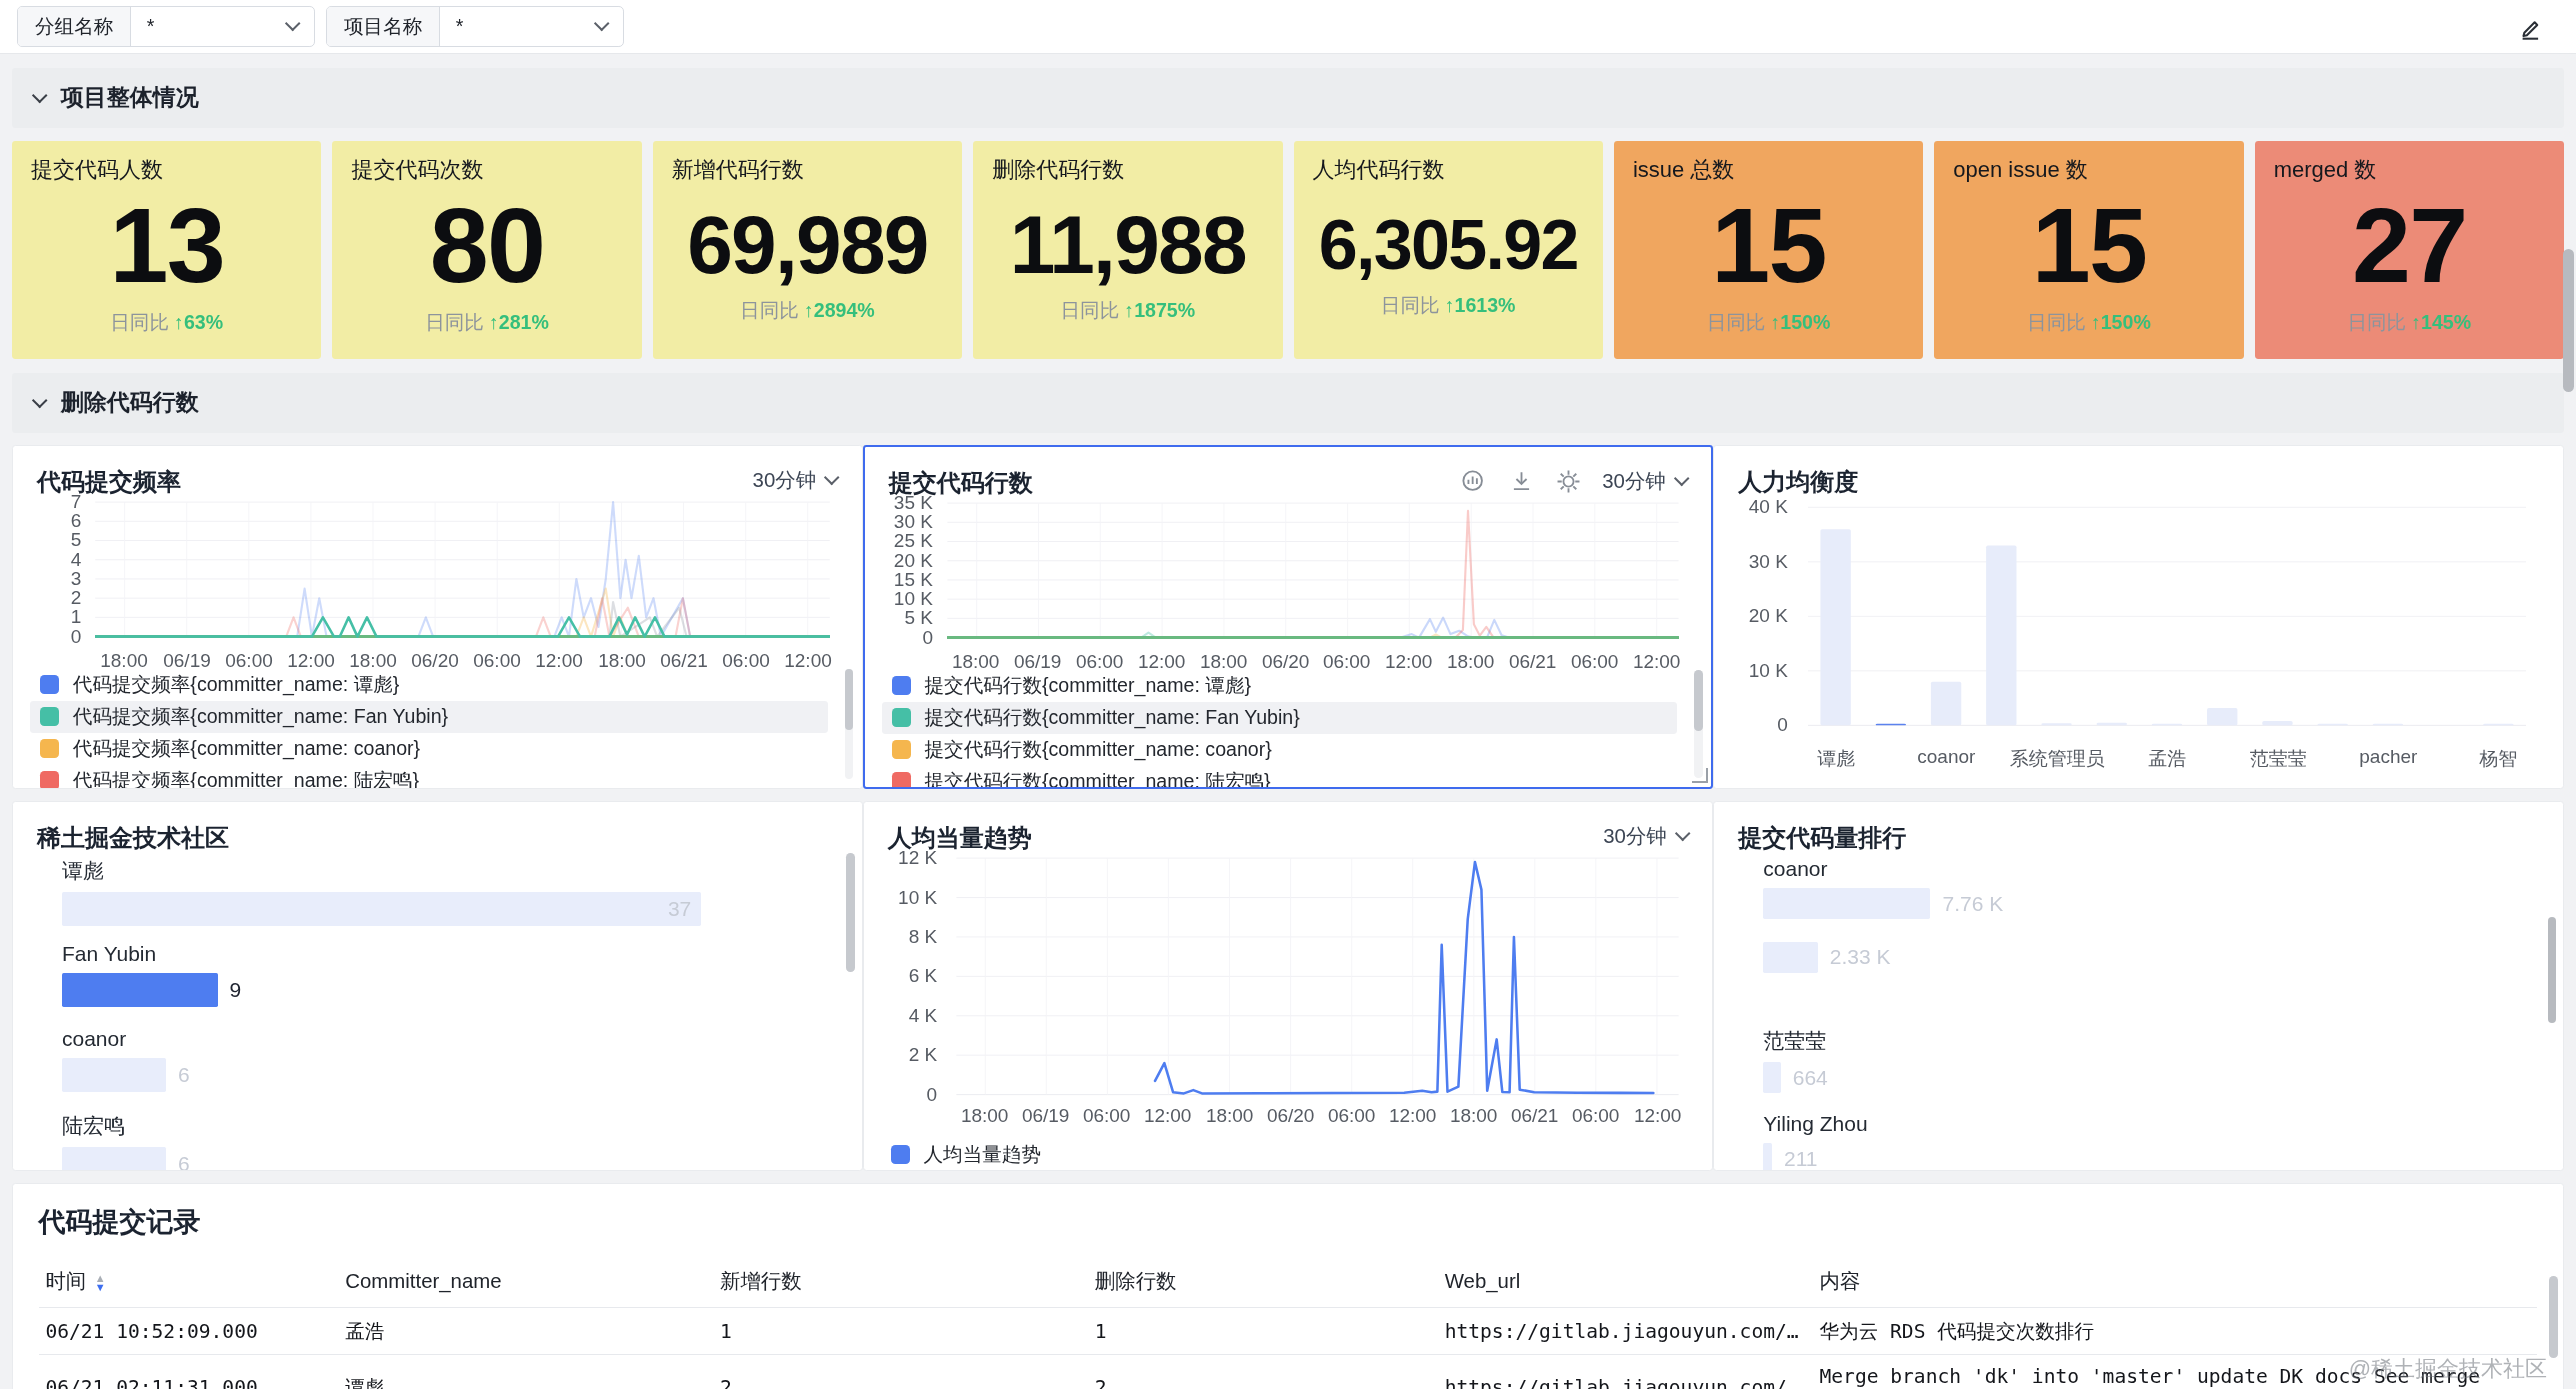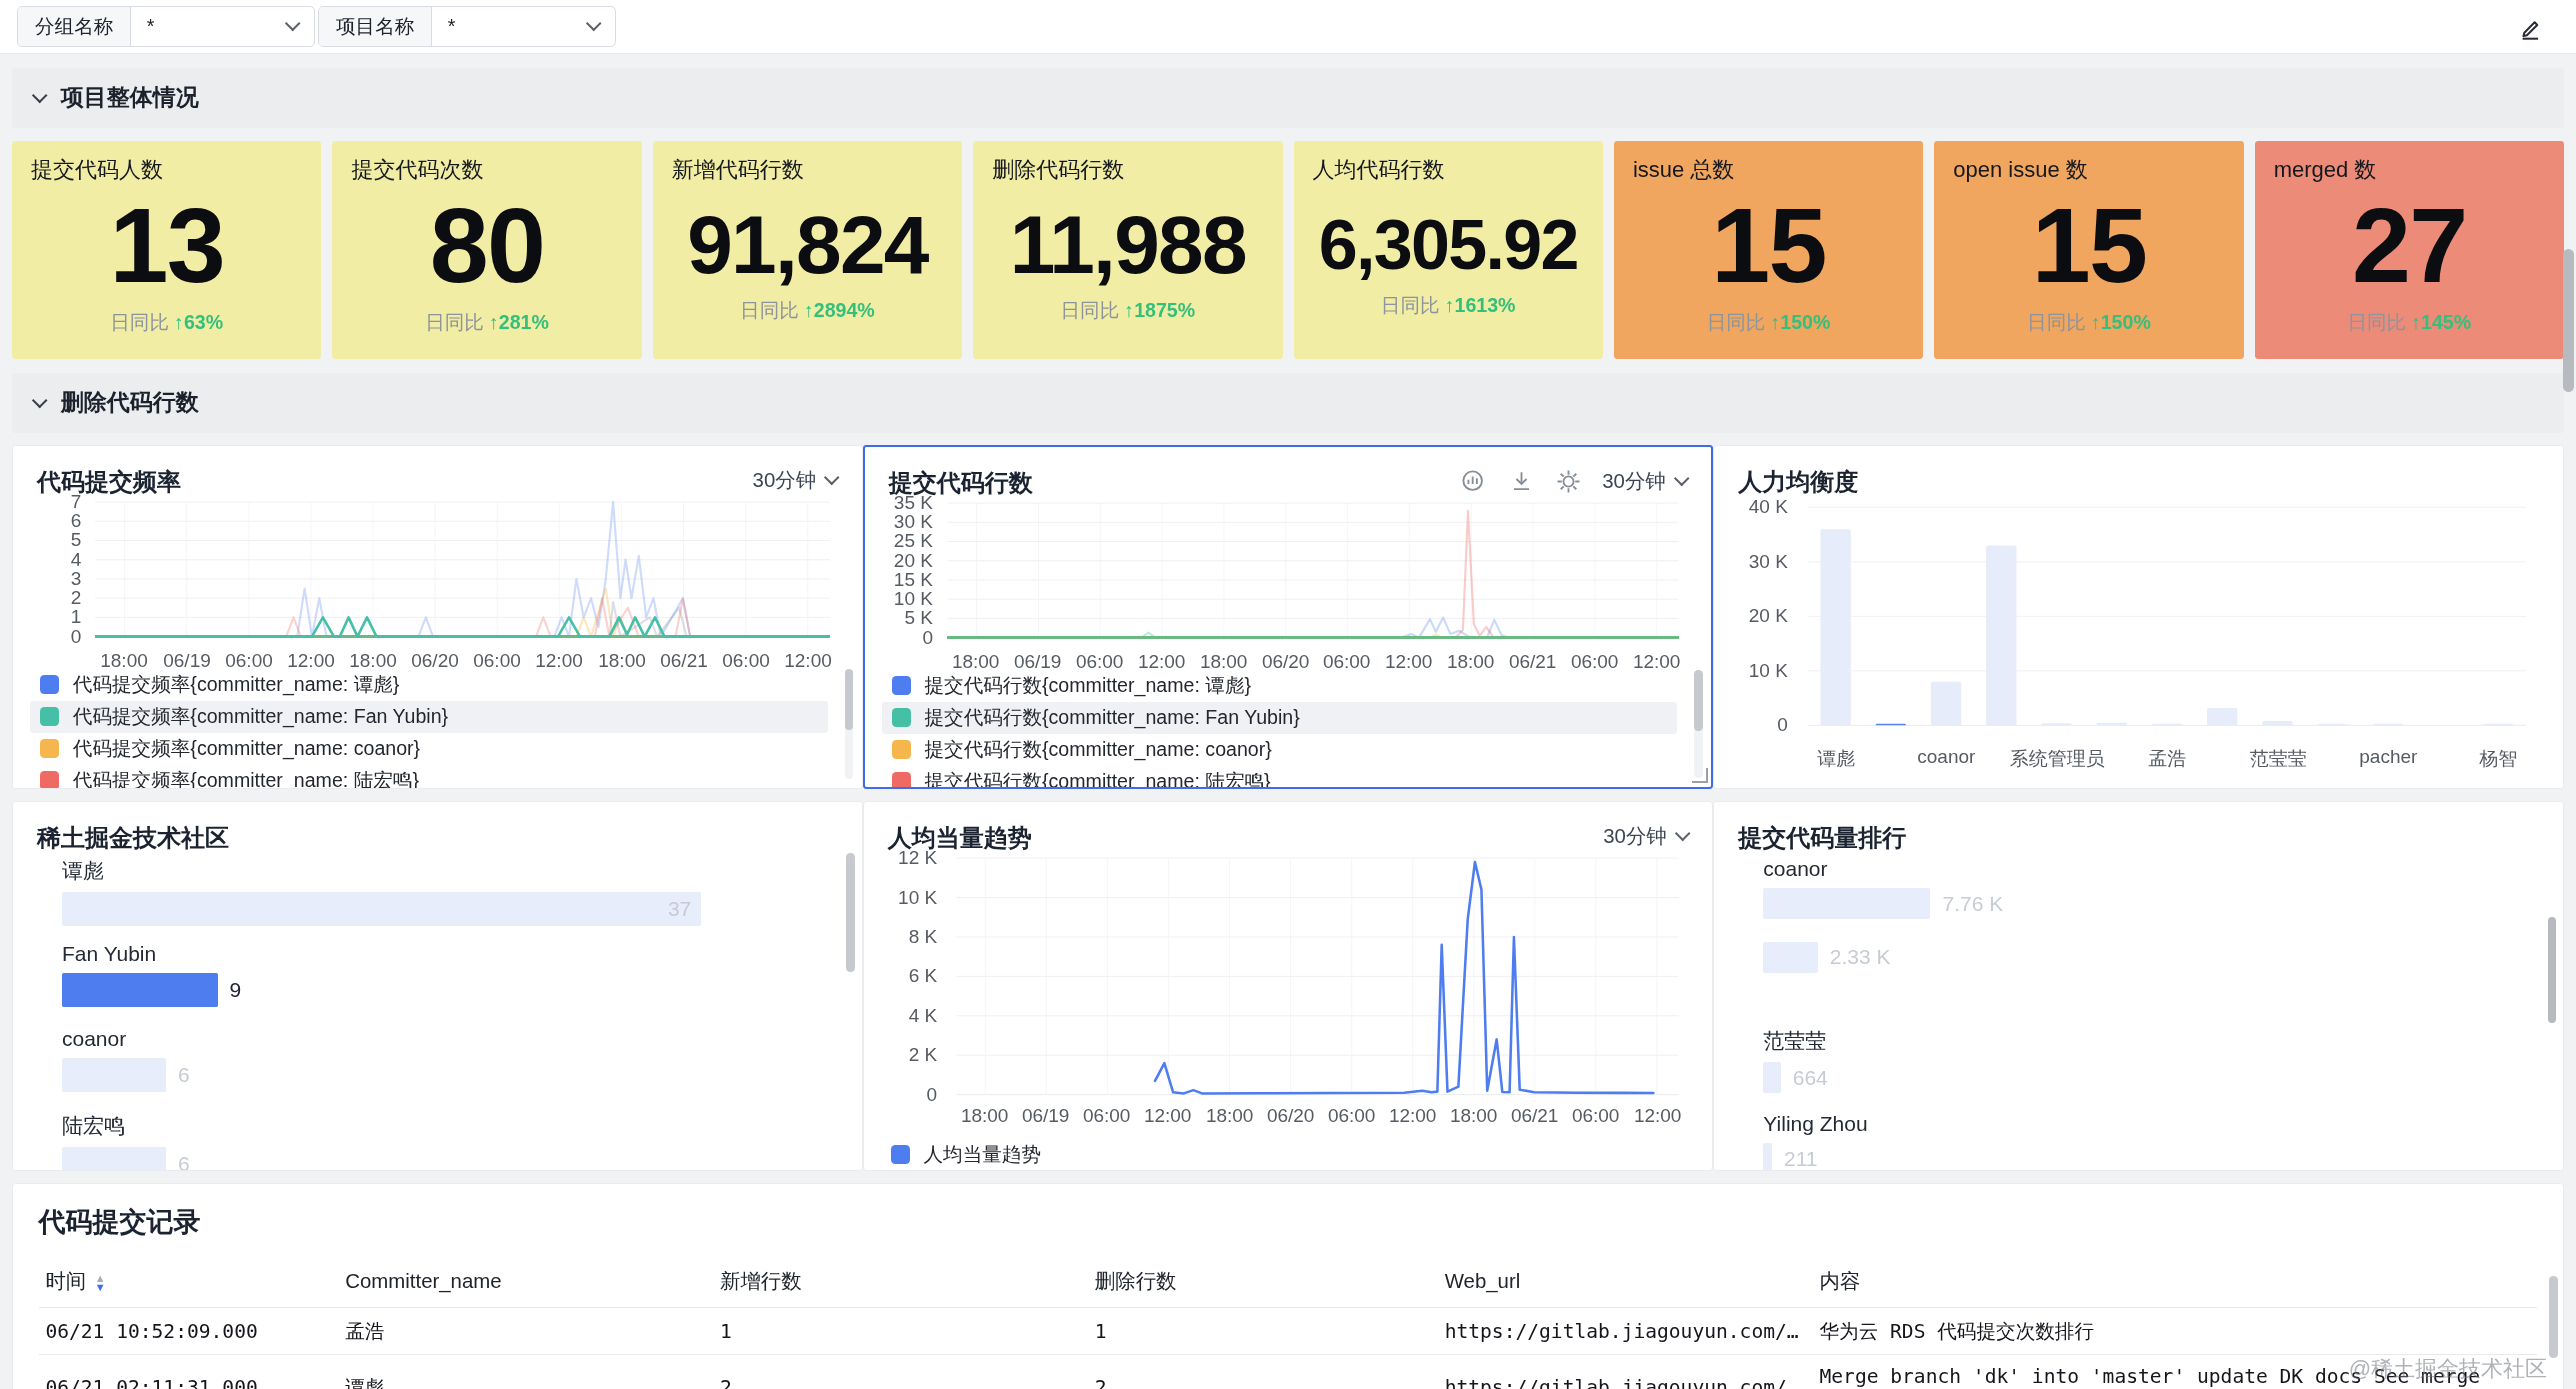--- a/index.html
+++ b/index.html
@@ -1,19 +1,19 @@
 <!DOCTYPE html>
 <html style="font-size:13.6px"><head>
 <meta charset="utf-8">
 <style>
   html,body{margin:0;padding:0;width:2576px;height:1389px;overflow:hidden;
     background:#f1f2f4;font-family:"Liberation Sans","DejaVu Sans",sans-serif;color:#16181d;}
   .mono{font-family:"DejaVu Sans Mono","Liberation Mono",monospace;}
   
-  .topbar{height:53px;background:#fff;border-bottom:0.9px solid #e6e8eb;display:flex;align-items:center;padding:0 17px;gap:3px;position:relative;}
+  .topbar{height:53px;background:#fff;border-bottom:0.9px solid #e6e8eb;display:flex;align-items:center;padding:0 17px;gap:11px;position:relative;}
   .fgroup{display:inline-flex;height:39px;border:0.9px solid #d8dce2;border-radius:5.1px;overflow:hidden;background:#fff;}
   .flabel{background:#f6f7f9;padding:0 17px;display:flex;align-items:center;font-size:19.6px;border-right:0.9px solid #d8dce2;color:#20242b;}
   .fval{width:152px;padding:0 15.3px;display:flex;align-items:center;justify-content:space-between;font-size:19.6px;color:#20242b;}
   .chev{width:9.4px;height:9.4px;border-right:2.1px solid currentColor;border-bottom:2.1px solid currentColor;transform:rotate(45deg);margin-top:-5.1px;color:#5b6069;}
   .editbtn{position:absolute;right:31px;top:12px;cursor:pointer;}
   
   .strip{margin:13.6px 12px 0;height:60px;background:#ebedef;border-radius:3.4px;display:flex;align-items:center;padding:0 22px;gap:15.3px;font-size:23px;font-weight:700;color:#1c222c;}
   .strip .chev{color:#3a3f47;margin-top:-3.4px;}
   
   .cards{display:grid;grid-template-columns:repeat(8,1fr);gap:11px;margin:13.6px 12px 0;height:218px;}
@@ -128,21 +128,21 @@
         <div class="cv xl">80</div>
         <div class="yoy">
           <span>日同比</span>
           <span class="up">↑281%</span>
         </div>
       </div>
     </div>
     <div class="card yellow">
       <div class="ct">新增代码行数</div>
       <div class="mid">
-        <div class="cv lg">91,824</div>
+        <div class="cv lg">69,989</div>
         <div class="yoy">
           <span>日同比</span>
           <span class="up">↑2894%</span>
         </div>
       </div>
     </div>
     <div class="card yellow">
       <div class="ct">删除代码行数</div>
       <div class="mid">
         <div class="cv lg">11,988</div>

